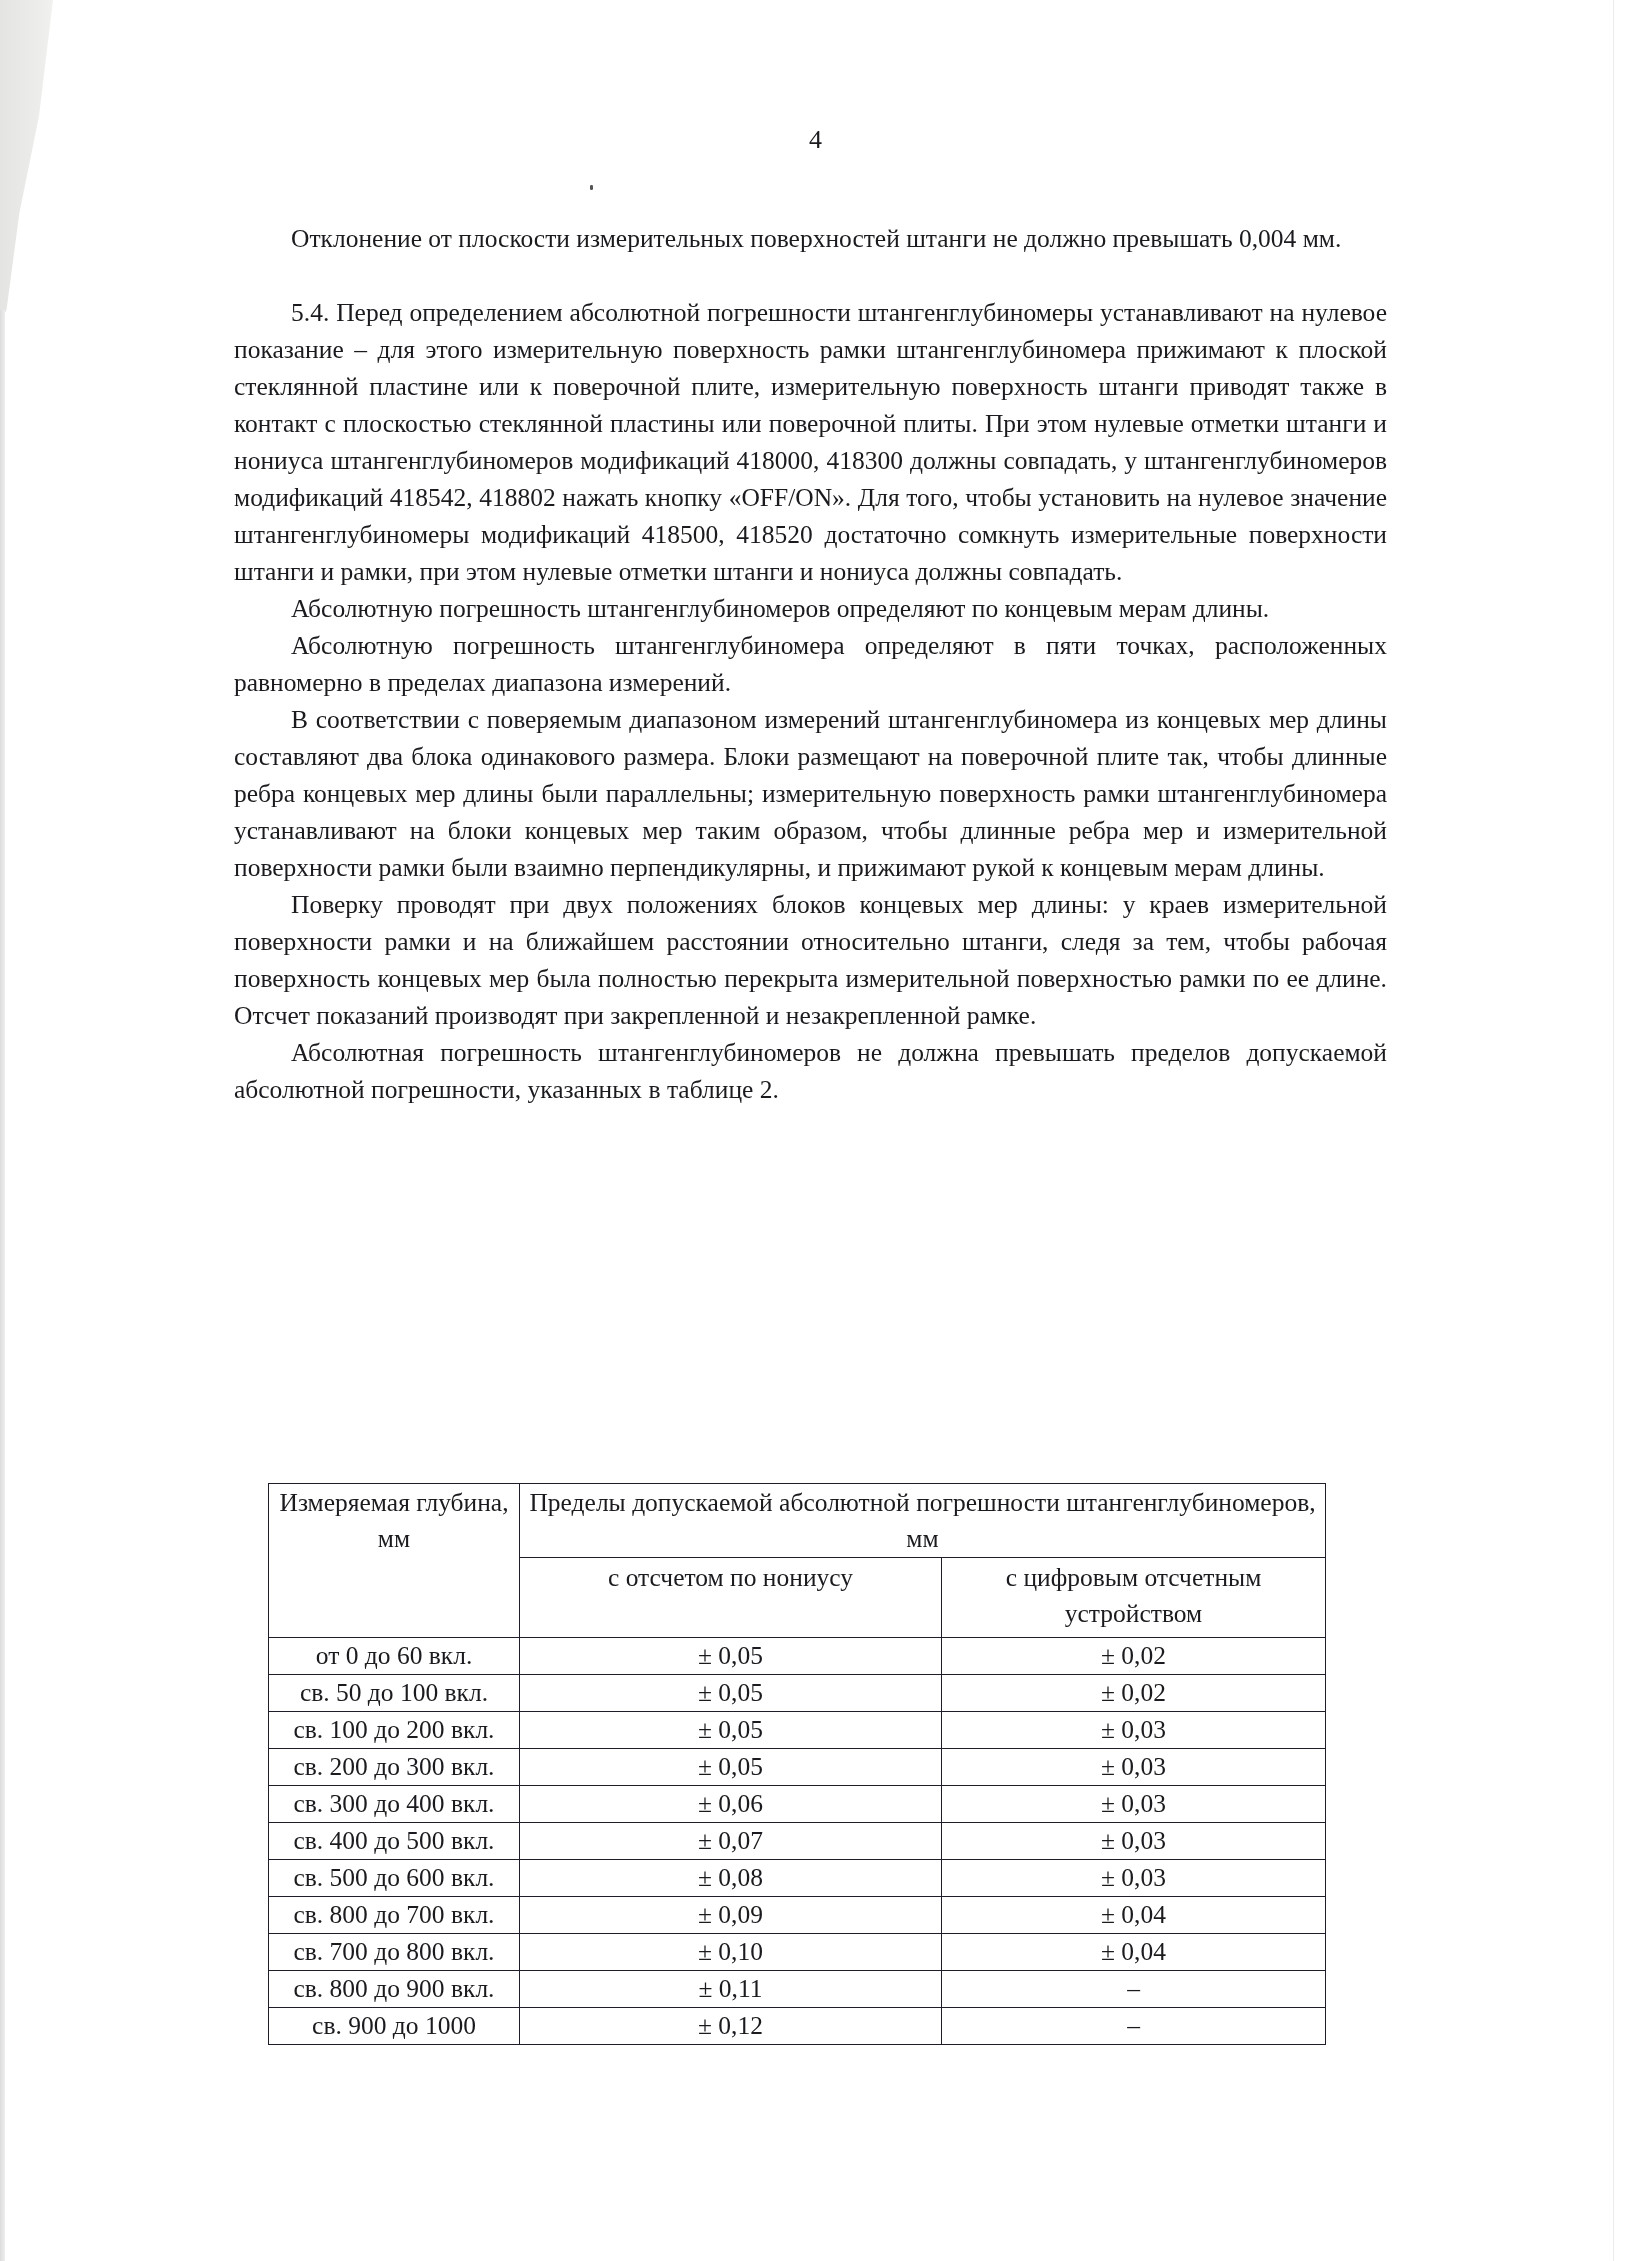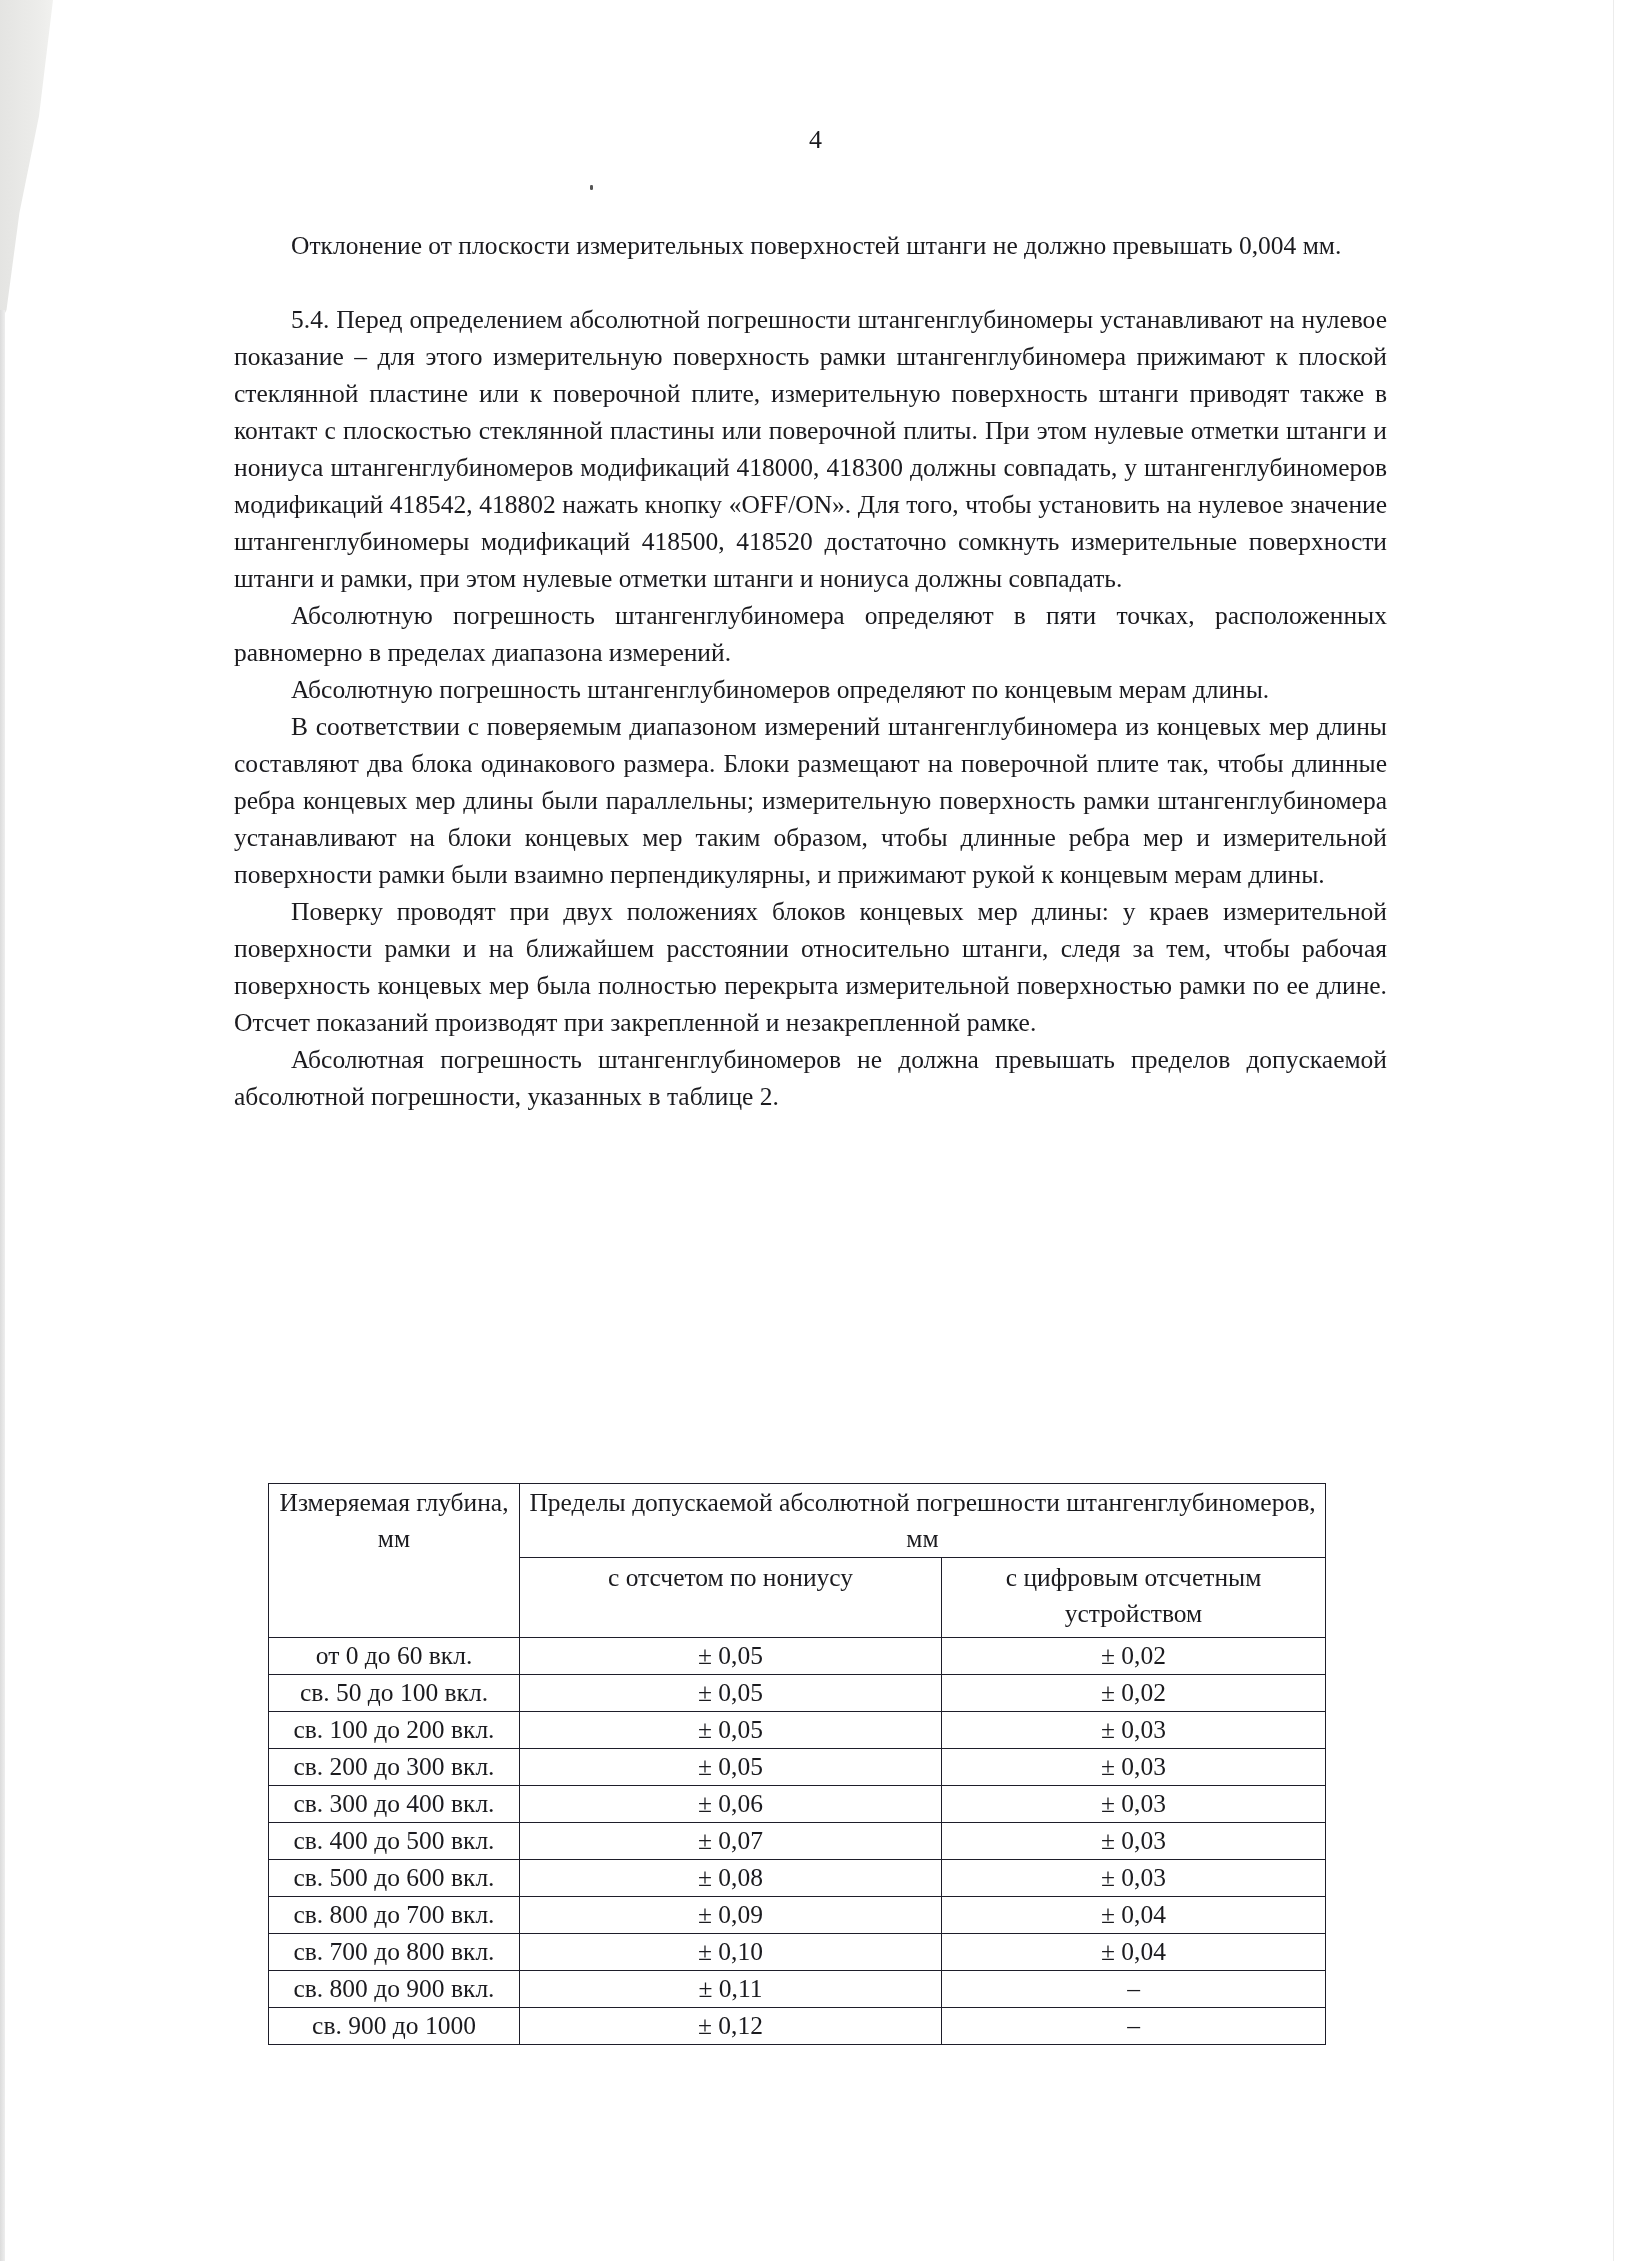--- a/index.html
+++ b/index.html
@@ -40,21 +40,21 @@
       top: 124px;
       left: 0;
       width: 1631px;
       text-align: center;
       font-size: 26px;
       line-height: 31px;
     }
     .body-text {
       position: absolute;
       left: 234px;
-      top: 227px;
+      top: 220px;
       width: 1153px;
       font-size: 25.5px;
       line-height: 37px;
     }
     .body-text p {
       margin: 0;
       text-indent: 57px;
       text-align: justify;
     }
     .body-text p.gap-before {
@@ -109,22 +109,22 @@
 <div class="scan-shadow-left"></div>
 <div class="scan-line-right"></div>
 <div class="ink-dot" style="left:590px;top:185px;"></div>
 
 <div class="page-number">4</div>
 
 <div class="body-text">
   <div id="paragraphs">
       <p>Отклонение от плоскости измерительных поверхностей штанги не должно превышать 0,004 мм.</p>
       <p class="gap-before">5.4. Перед определением абсолютной погрешности штангенглубиномеры устанавливают на нулевое показание – для этого измерительную поверхность рамки штангенглубиномера прижимают к плоской стеклянной пластине или к поверочной плите, измерительную поверхность штанги приводят также в контакт с плоскостью стеклянной пластины или поверочной плиты. При этом нулевые отметки штанги и нониуса штангенглубиномеров модификаций 418000, 418300 должны совпадать, у штангенглубиномеров модификаций 418542, 418802 нажать кнопку «OFF/ON». Для того, чтобы установить на нулевое значение штангенглубиномеры модификаций 418500, 418520 достаточно сомкнуть измерительные поверхности штанги и рамки, при этом нулевые отметки штанги и нониуса должны совпадать.</p>
+      <p>Абсолютную погрешность штангенглубиномеров определяют по концевым мерам длины.</p>
       <p>Абсолютную погрешность штангенглубиномера определяют в пяти точках, расположенных равномерно в пределах диапазона измерений.</p>
-      <p>Абсолютную погрешность штангенглубиномеров определяют по концевым мерам длины.</p>
       <p>В соответствии с поверяемым диапазоном измерений штангенглубиномера из концевых мер длины составляют два блока одинакового размера. Блоки размещают на поверочной плите так, чтобы длинные ребра концевых мер длины были параллельны; измерительную поверхность рамки штангенглубиномера устанавливают на блоки концевых мер таким образом, чтобы длинные ребра мер и измерительной поверхности рамки были взаимно перпендикулярны, и прижимают рукой к концевым мерам длины.</p>
       <p>Поверку проводят при двух положениях блоков концевых мер длины: у краев измерительной поверхности рамки и на ближайшем расстоянии относительно штанги, следя за тем, чтобы рабочая поверхность концевых мер была полностью перекрыта измерительной поверхностью рамки по ее длине. Отсчет показаний производят при закрепленной и незакрепленной рамке.</p>
       <p>Абсолютная погрешность штангенглубиномеров не должна превышать пределов допускаемой абсолютной погрешности, указанных в таблице 2.</p>
     </div>
 </div>
 
 <table class="tol-table">
   <colgroup>
     <col class="col-depth">
     <col class="col-vernier">

